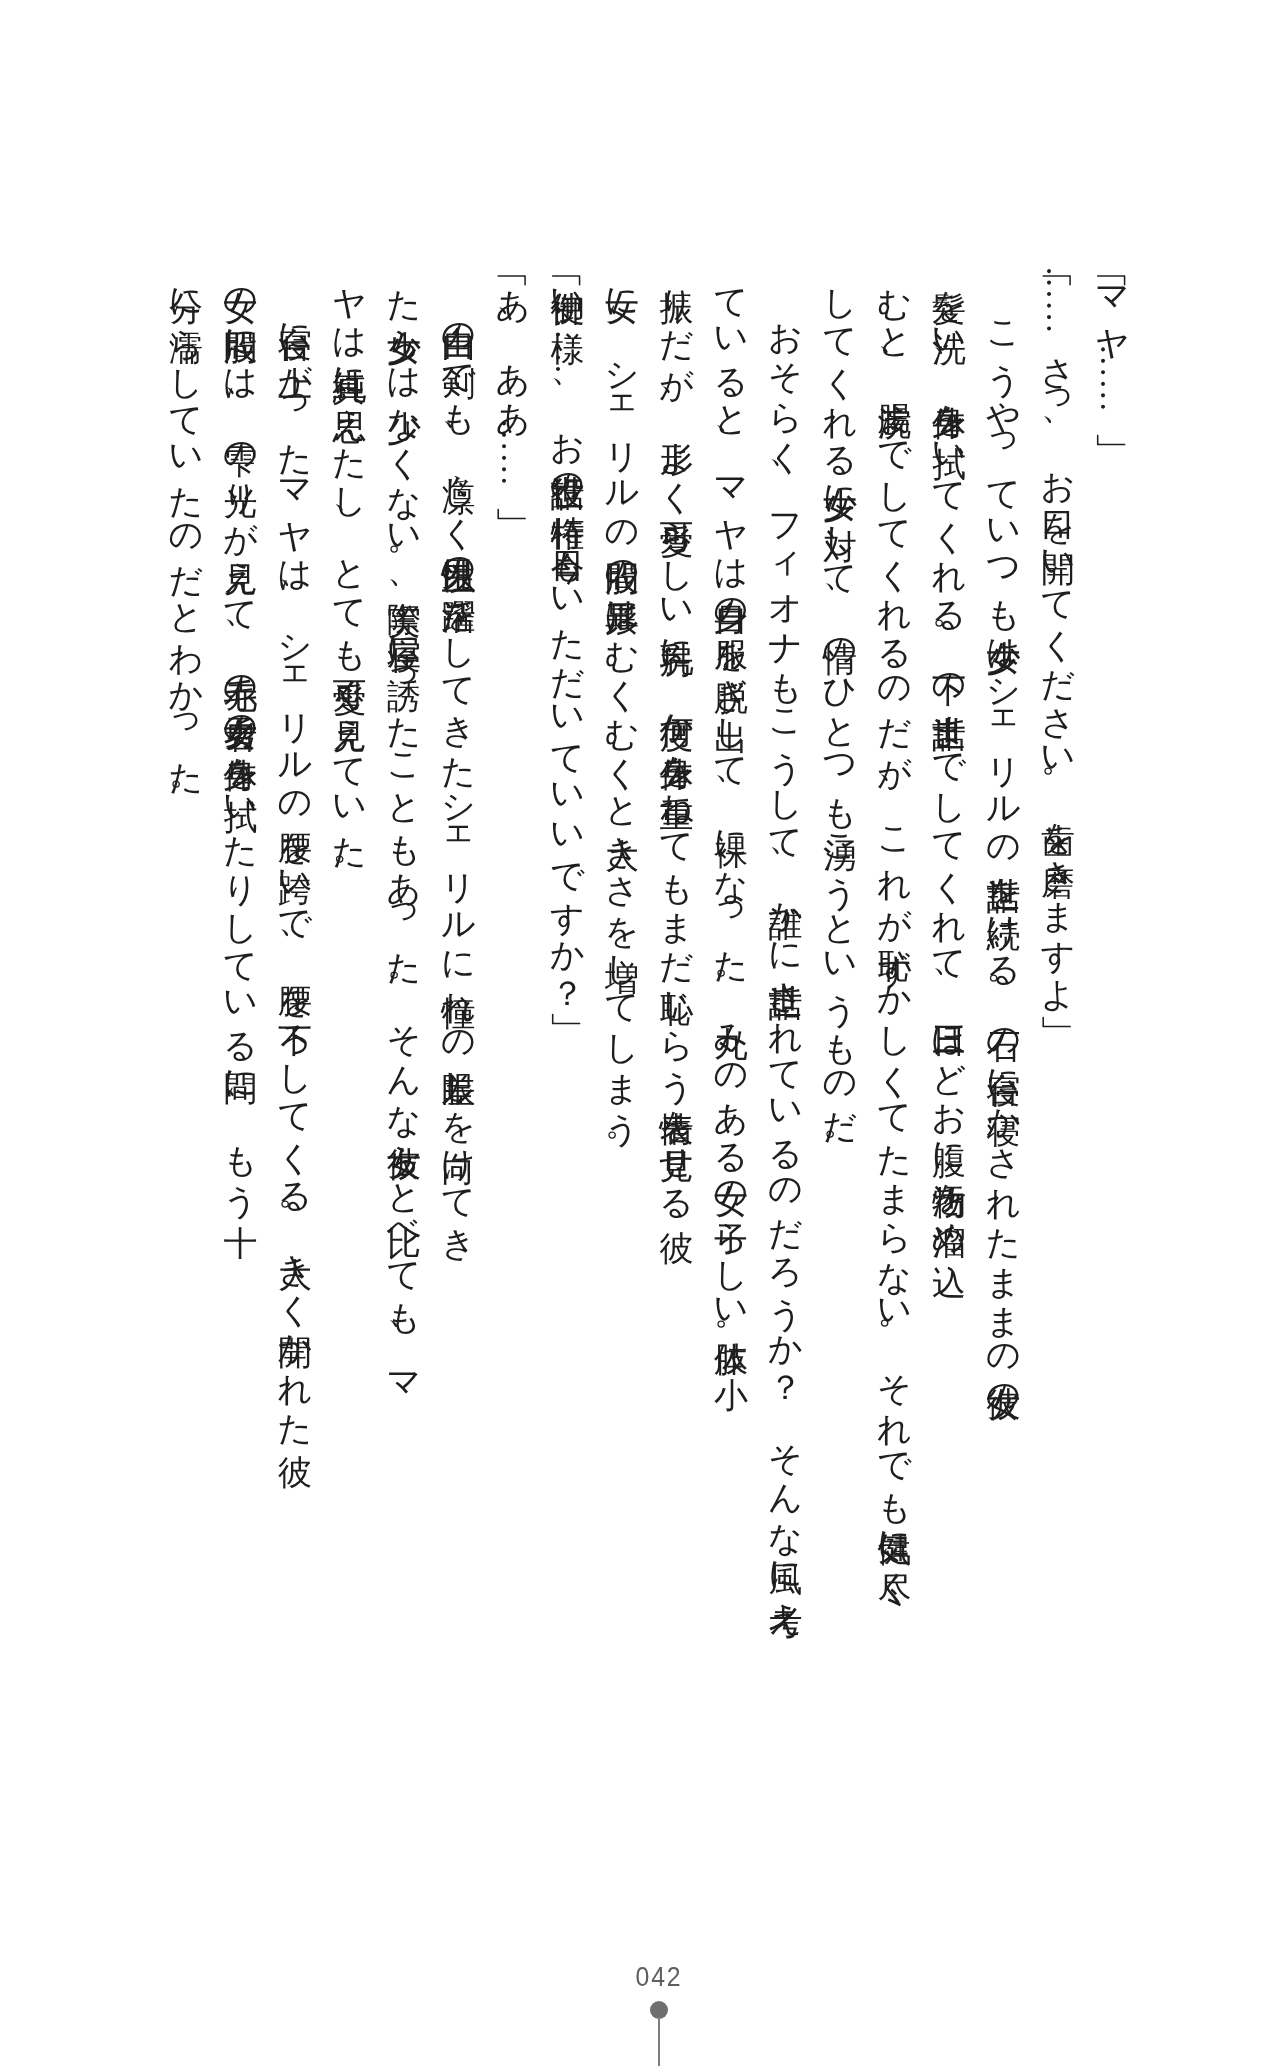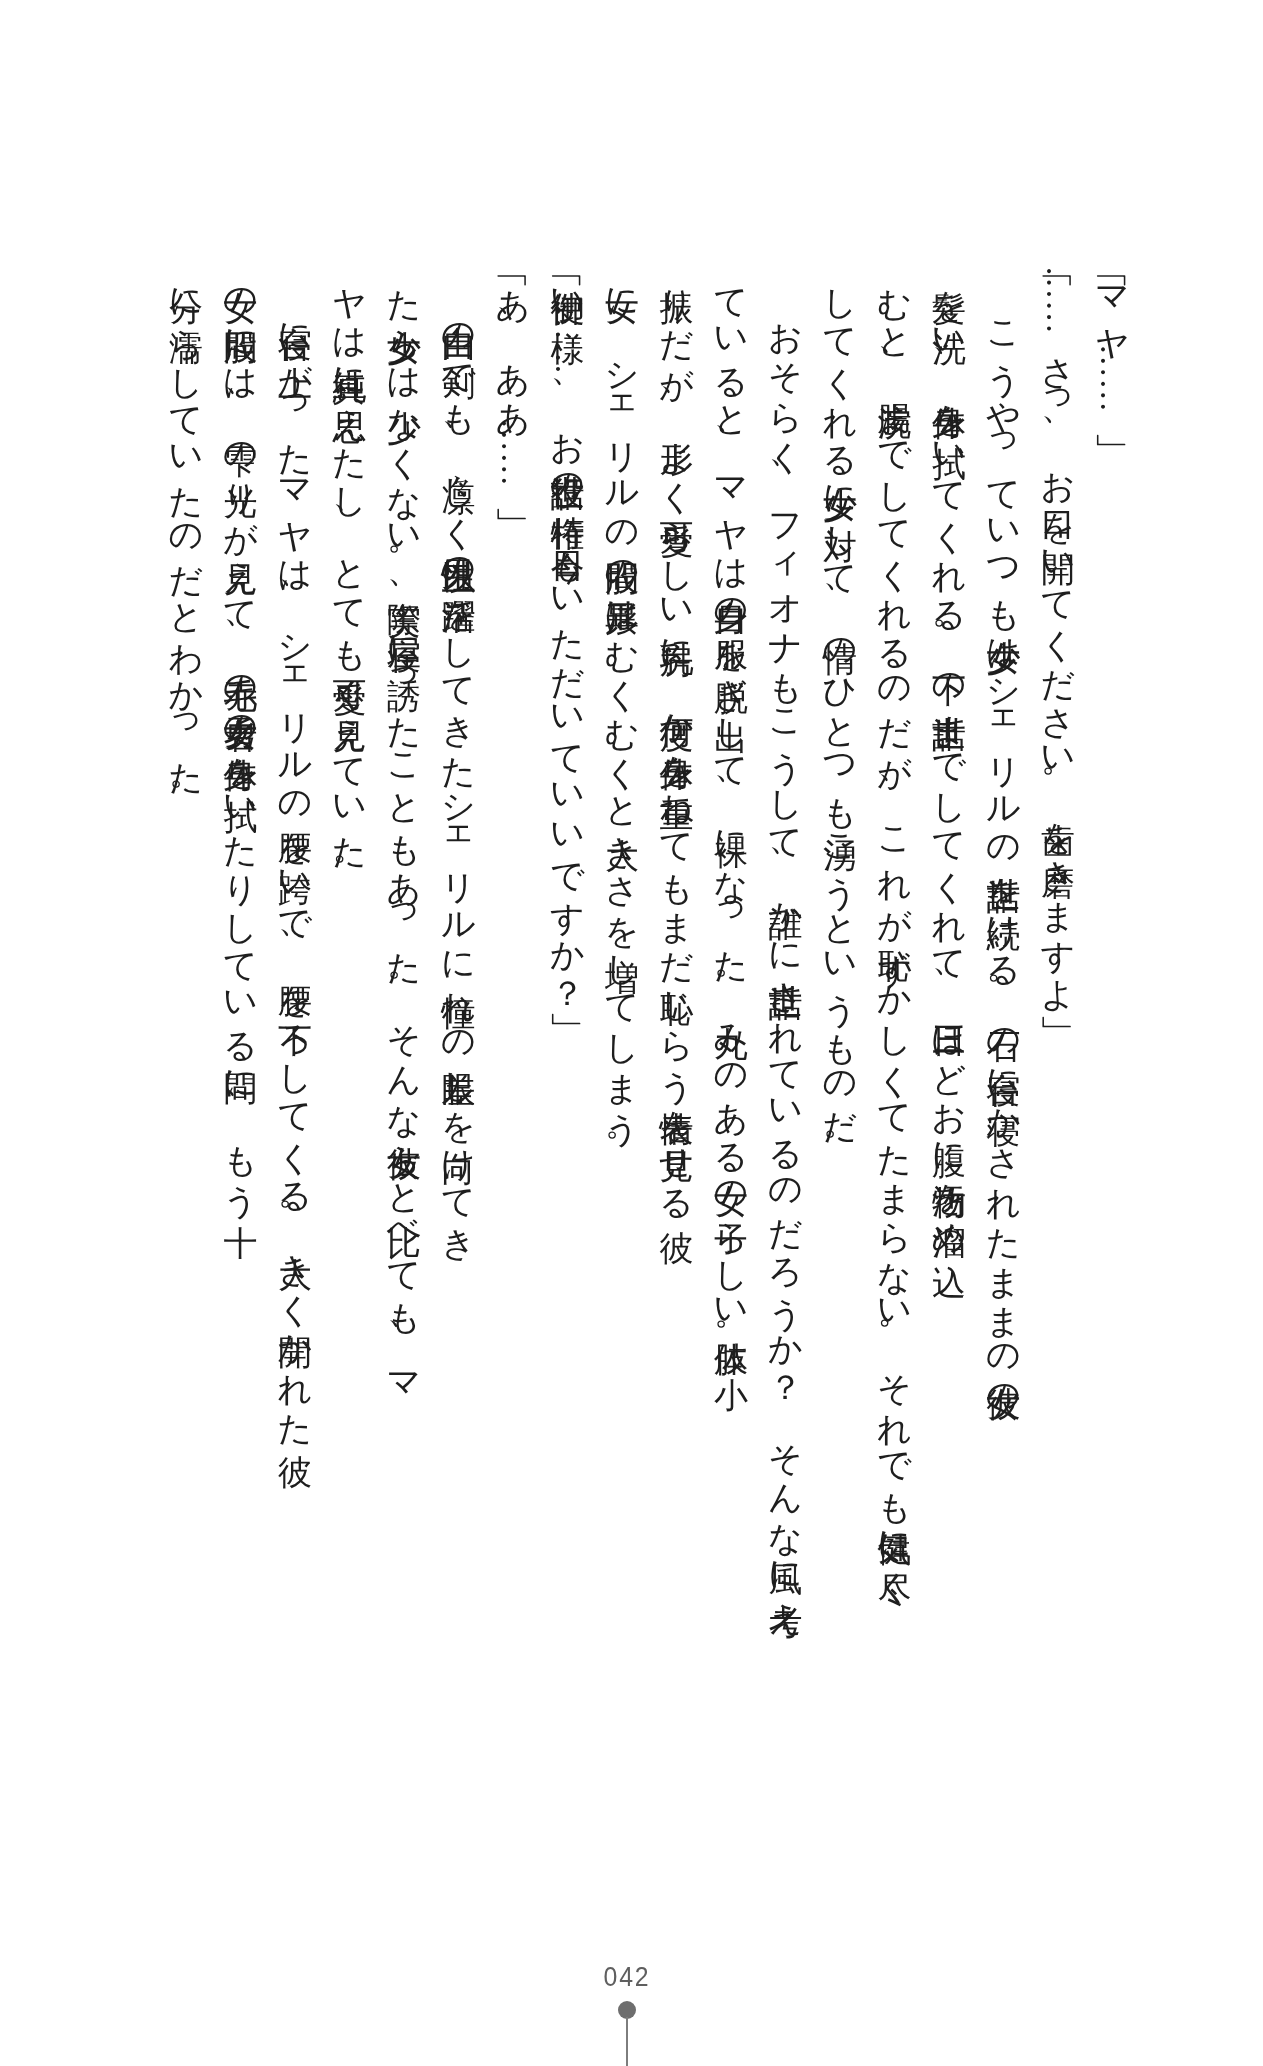--- a/index.html
+++ b/index.html
@@ -36,21 +36,21 @@
     line-height: 54.5px;
     color: var(--ink);
     white-space: nowrap;
   }
   .text-column {
     
   }
   
   .folio {
     position: absolute;
-    left: 577px;
+    left: 609px;
     top: 1962px;
     width: 100px;
     height: 104px;
   }
   .page-num {
     position: absolute;
     left: 0;
     right: 0;
     top: 0;
     text-align: center;

